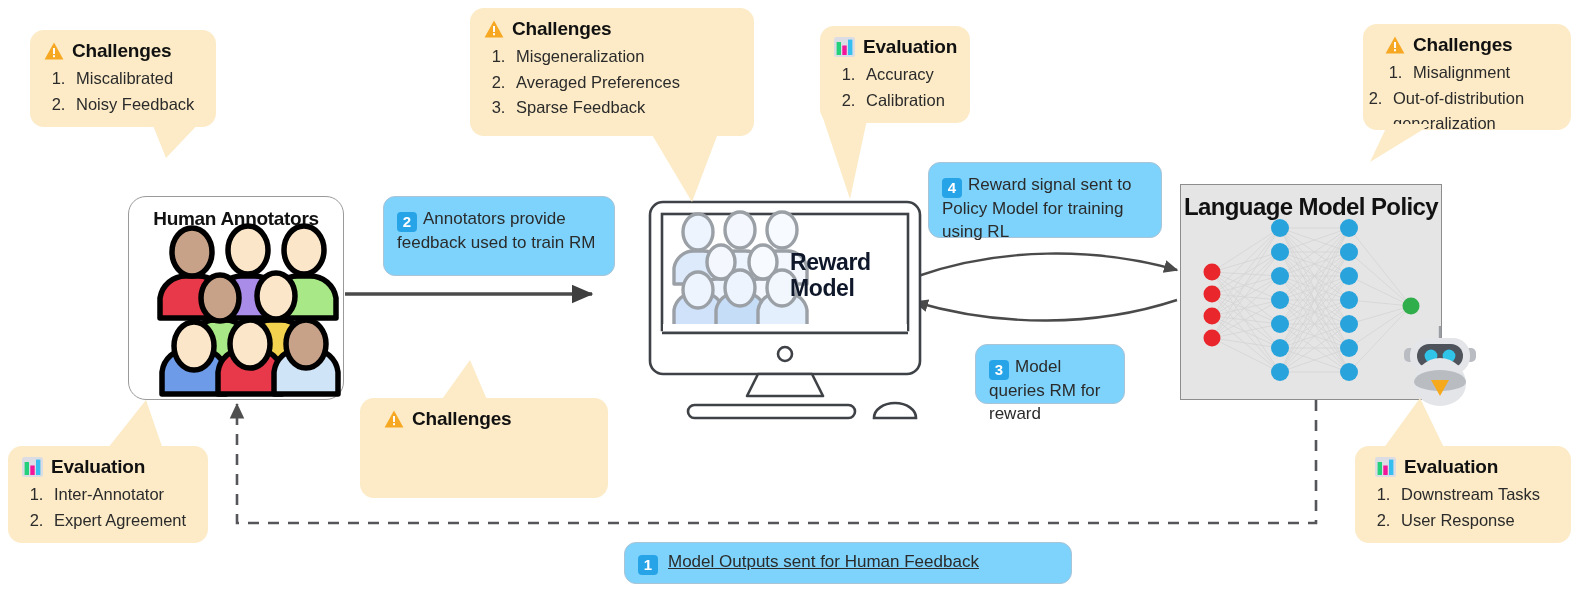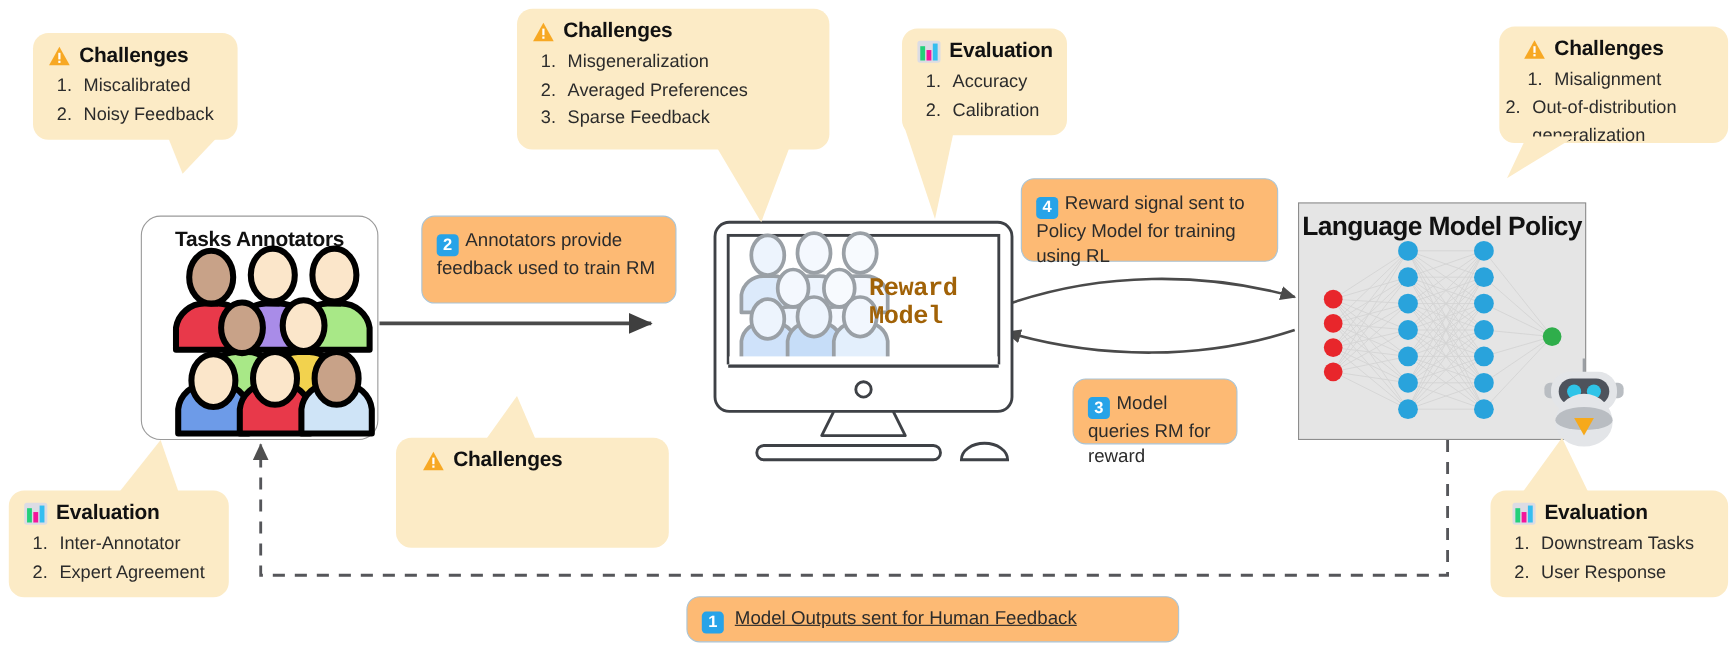--- a/index.html
+++ b/index.html
@@ -41,21 +41,21 @@
     width:20px;height:18px;position:relative;flex:none;
   }
   .ico-warn svg{display:block;}
   
   .ico-bars{width:21px;height:20px;flex:none;}
   .ico-bars svg{display:block;}
 
   
   .stepbox{
     position:absolute;
-    background:#fdba74;
+    background:#7dd3fc;
     border:1.4px solid #A9C4D6;
     border-radius:12px;
     box-sizing:border-box;
     padding:11px 14px 12px 13px;
     font-size:17px;
     color:#2b2b2b;
     line-height:1.34;
   }
   .badge{
     display:inline-block;
@@ -85,22 +85,22 @@
   }
   .plain-box{
     position:absolute;background:#e5e5e5;
     border:1.5px solid #8d8d8d;box-sizing:border-box;
   }
   .lm-title{
     position:absolute;width:100%;text-align:center;
     font-weight:bold;font-size:24px;color:#111;letter-spacing:-0.6px;
   }
   .rm-label{
-    position:absolute;font-weight:bold;font-size:23px;color:#a16207;
-    line-height:1.14;letter-spacing:-0.4px;font-family:Liberation Mono, monospace;
+    position:absolute;font-weight:bold;font-size:23px;color:#0f172a;
+    line-height:1.14;letter-spacing:-0.4px;
   }
   svg{overflow:visible;}
 </style>
 </head>
 <body>
 
 <div id="stage">
 
   <svg class="abs" style="left:0;top:0;" width="1578" height="598">
     <defs>
@@ -125,21 +125,21 @@
     <g>
       <path d="M1177,300 C1095,327 1000,327 915,302" fill="none" stroke="#4a4a4a" stroke-width="2.4" marker-end="url(#ah)"></path>
     </g>
 
     <g>
       <path d="M1316,400 L1316,523 L237,523 L237,404" fill="none" stroke="#55565a" stroke-width="2.6" stroke-dasharray="11,9" marker-end="url(#ahd)"></path>
     </g>
   </svg>
 
   <div class="card" style="left:128px;top:196px;width:216px;height:204px;">
-    <div class="card-title" style="top:11px;">Tasks Annotators</div>
+    <div class="card-title" style="top:11px;">Human Annotators</div>
   </div>
   <svg class="abs" style="left:140px;top:226px;" width="196" height="170">
 
     <g stroke="#000" stroke-width="5.5" stroke-linejoin="round">
       <path d="M20,92 v-20 a26,26 0 0 1 26,-22 h12 a26,26 0 0 1 26,22 v20 z" fill="#E8394A"></path>
       <ellipse cx="52" cy="26" rx="20" ry="24" fill="#C8A288"></ellipse>
       <path d="M76,92 v-20 a26,26 0 0 1 26,-22 h12 a26,26 0 0 1 26,22 v20 z" fill="#A98CE8"></path>
       <ellipse cx="108" cy="24" rx="20" ry="24" fill="#FBE6CA"></ellipse>
       <path d="M132,92 v-20 a26,26 0 0 1 26,-22 h12 a26,26 0 0 1 26,22 v20 z" fill="#A8E887"></path>
       <ellipse cx="164" cy="24" rx="20" ry="24" fill="#FBE6CA"></ellipse>

